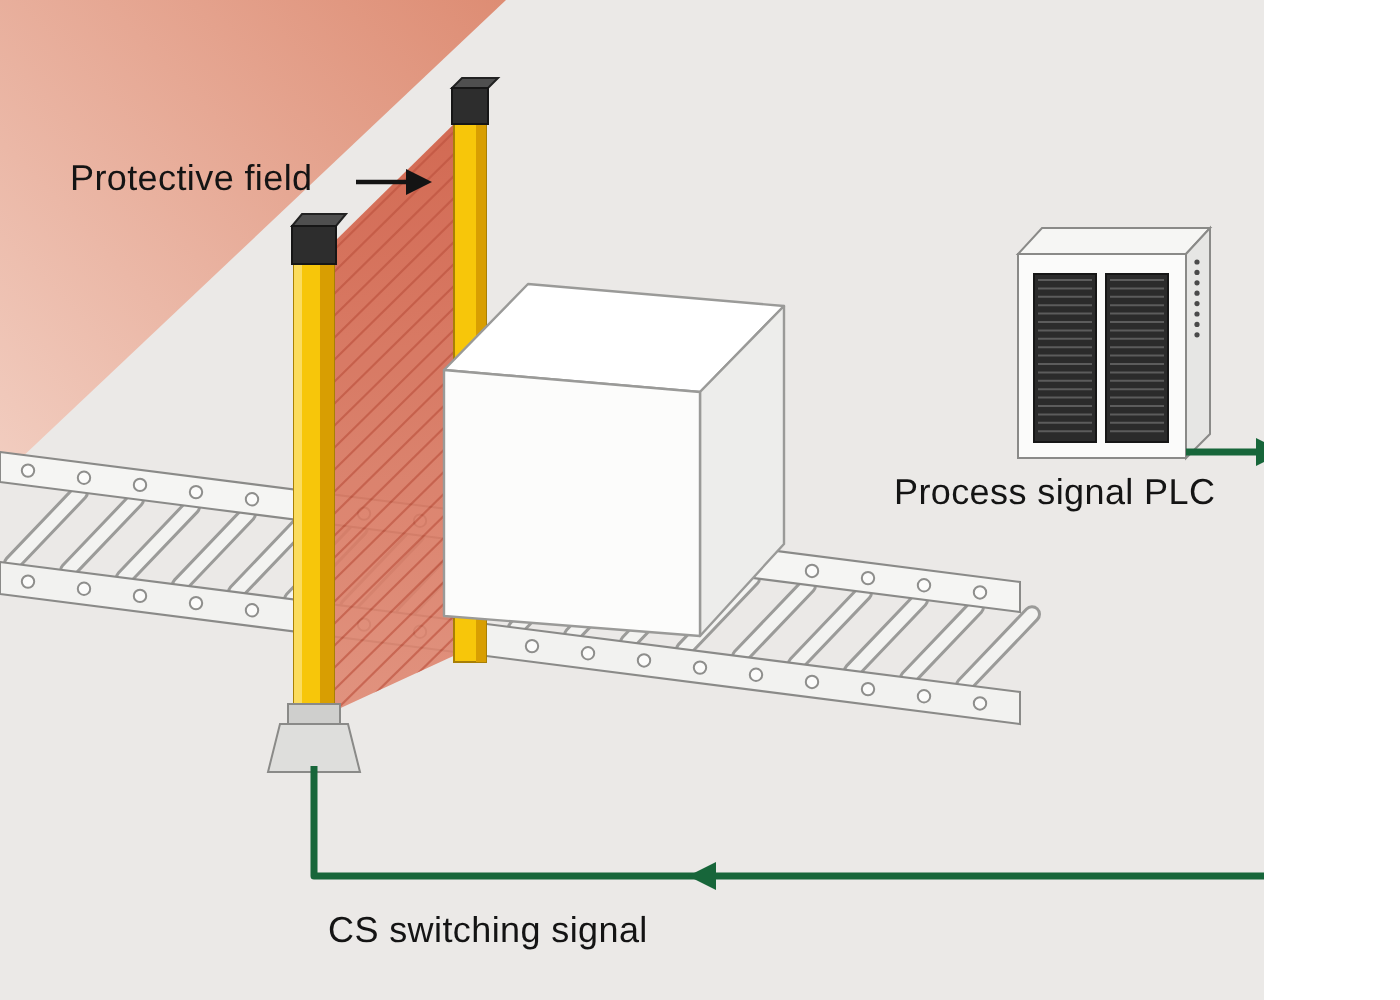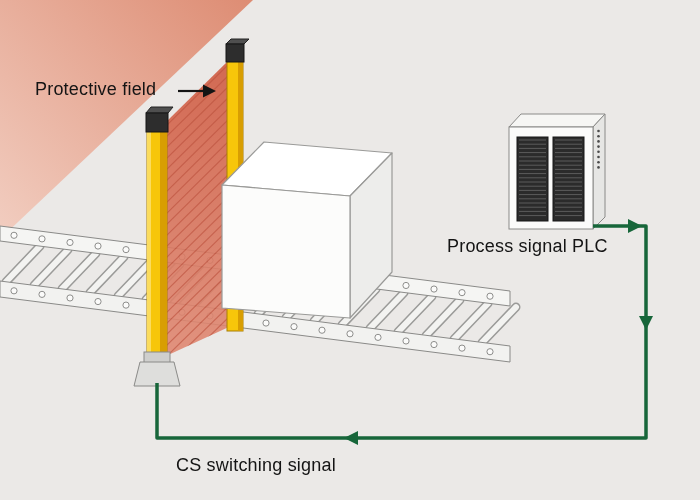--- a/index.html
+++ b/index.html
@@ -1,28 +1,28 @@
 <!DOCTYPE html>
 <html><head>
 <meta charset="utf-8">
 <style>
   html,body{margin:0;padding:0;background:#ffffff;}
   .stage{
-    position:relative;width:700px;height:500px;overflow:hidden;
+    position:relative;width:632px;height:500px;overflow:hidden;
     background:#ebe9e7;
     font-family:"Liberation Sans", sans-serif;
   }
   .stage svg{position:absolute;left:0;top:0;}
   .diagram-label{
     position:absolute;color:#141414;font-size:18px;line-height:1.1;
     white-space:nowrap;letter-spacing:0.2px;
   }
   .label-protective{left:35px;top:80px;}
   .label-plc{left:447px;top:237px;}
-  .label-cs{left:176px;top:456px;}
+  .label-cs{left:164px;top:456px;}
 </style>
 </head>
 <body>
 
 <div class="stage">
 
   <svg id="diagram-svg" width="700" height="500" viewBox="0 0 700 500">
     <defs>
       <linearGradient id="fieldGrad" gradientUnits="userSpaceOnUse" x1="253" y1="0" x2="0" y2="239">
         <stop offset="0" stop-color="#db7c5f" stop-opacity="0.85"></stop>

